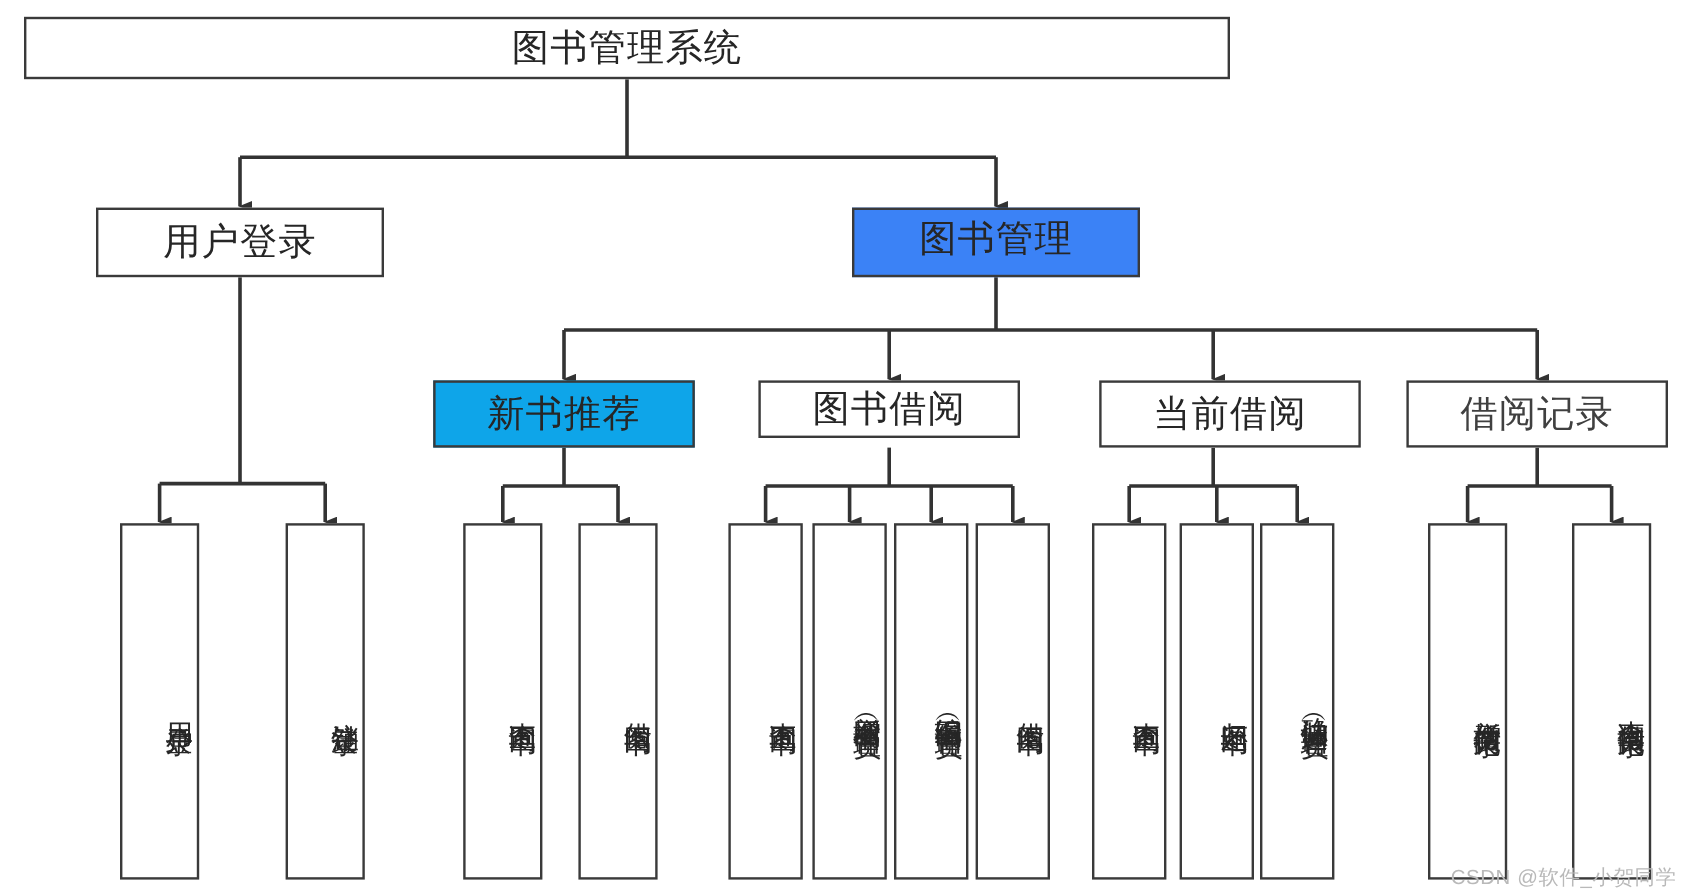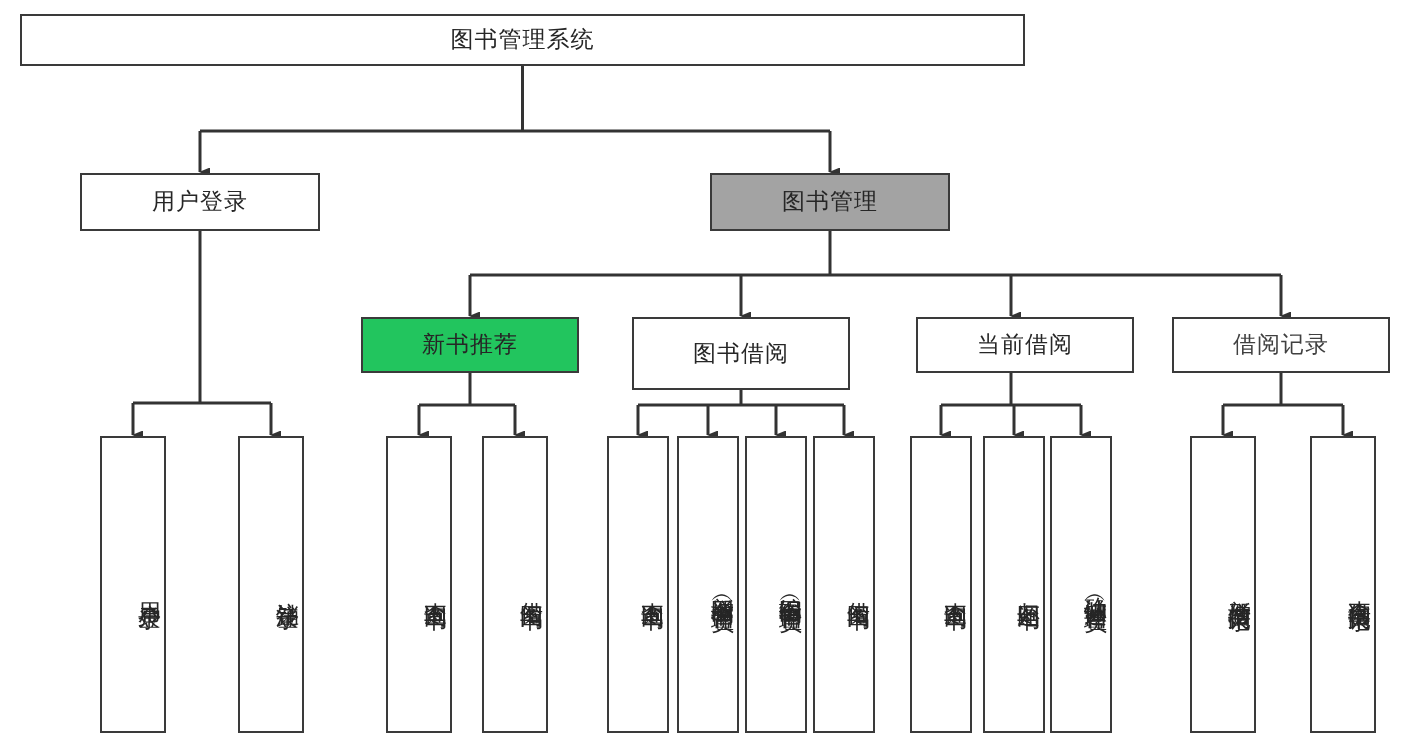--- a/index.html
+++ b/index.html
@@ -31,21 +31,21 @@
     box-sizing: border-box;
     border: 2px solid #3a3a3a;
     background: #ffffff;
     display: flex;
     align-items: center;
     justify-content: center;
     color: #262626;
     overflow: hidden;
   }
   .node.horiz {
-    font-size: 23px;
+    font-size: 31px;
     letter-spacing: 1px;
     line-height: 1.2;
   }
   .node.vert {
     writing-mode: vertical-rl;
     text-orientation: upright;
     font-size: 23px;
     line-height: 1.22;
     letter-spacing: 2px;
     align-items: flex-start;
@@ -117,27 +117,27 @@
       </g>
   </svg>
 
   <div id="nodes-layer">
       <div class="node horiz" style="left: 20px; top: 14px; width: 1005px; height: 52px; border-color: rgb(58, 58, 58); background: rgb(255, 255, 255); color: rgb(38, 38, 38);">
         <span class="htext">图书管理系统</span>
       </div>
       <div class="node horiz" style="left: 80px; top: 173px; width: 240px; height: 58px; border-color: rgb(58, 58, 58); background: rgb(255, 255, 255); color: rgb(38, 38, 38);">
         <span class="htext">用户登录</span>
       </div>
-      <div class="node horiz" style="left: 710px; top: 173px; width: 240px; height: 58px; border-color: rgb(58, 58, 58); background: #a3a3a3; color: rgb(38, 38, 38);">
+      <div class="node horiz" style="left: 710px; top: 173px; width: 240px; height: 58px; border-color: rgb(58, 58, 58); background: #3b82f6; color: rgb(38, 38, 38); font-family: Liberation Mono, monospace;">
         <span class="htext">图书管理</span>
       </div>
-      <div class="node horiz" style="left: 361px; top: 317px; width: 218px; height: 56px; border-color: rgb(58, 58, 58); background: #22c55e; color: rgb(38, 38, 38);">
+      <div class="node horiz" style="left: 361px; top: 317px; width: 218px; height: 56px; border-color: rgb(58, 58, 58); background: #0ea5e9; color: rgb(38, 38, 38);">
         <span class="htext">新书推荐</span>
       </div>
-      <div class="node horiz" style="left: 632px; top: 317px; width: 218px; height: 73px; border-color: rgb(58, 58, 58); background: rgb(255, 255, 255); color: rgb(38, 38, 38);">
+      <div class="node horiz" style="left: 632px; top: 317px; width: 218px; height: 48px; border-color: rgb(58, 58, 58); background: rgb(255, 255, 255); color: rgb(38, 38, 38);">
         <span class="htext">图书借阅</span>
       </div>
       <div class="node horiz" style="left: 902px; top: 317px; width: 218px; height: 56px; border-color: rgb(58, 58, 58); background: rgb(255, 255, 255); color: rgb(38, 38, 38); margin-left: 14px;">
         <span class="htext">当前借阅</span>
       </div>
       <div class="node horiz" style="left: 1172px; top: 317px; width: 218px; height: 56px; border-color: rgb(58, 58, 58); background: rgb(255, 255, 255); color: #404040;">
         <span class="htext">借阅记录</span>
       </div>
       <div class="node vert" style="left: 100px; top: 436px; width: 66px; height: 297px; border-color: rgb(58, 58, 58); background: rgb(255, 255, 255); color: rgb(38, 38, 38);">
         <span class="vtext">用户登录</span>
@@ -173,14 +173,15 @@
         <span class="vtext">确认归还（管理员）</span>
       </div>
       <div class="node vert" style="left: 1190px; top: 436px; width: 66px; height: 297px; border-color: rgb(58, 58, 58); background: rgb(255, 255, 255); color: rgb(38, 38, 38);">
         <span class="vtext">新增借阅记录</span>
       </div>
       <div class="node vert" style="left: 1310px; top: 436px; width: 66px; height: 297px; border-color: rgb(58, 58, 58); background: rgb(255, 255, 255); color: rgb(38, 38, 38);">
         <span class="vtext">查询借阅记录</span>
       </div>
     </div>
 
+  <div id="watermark">CSDN @软件_小贺同学</div>
 
 </div>
 
 </body></html>

